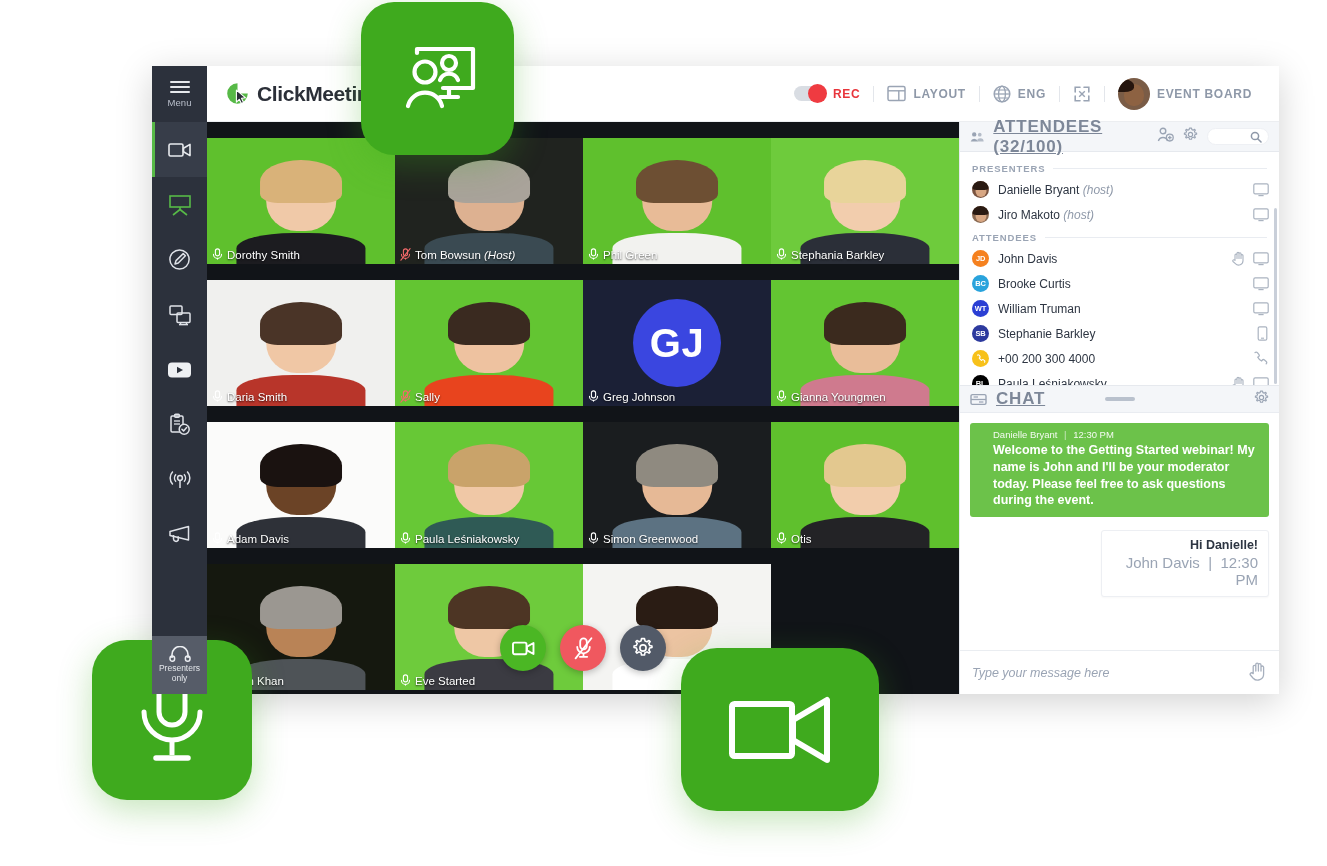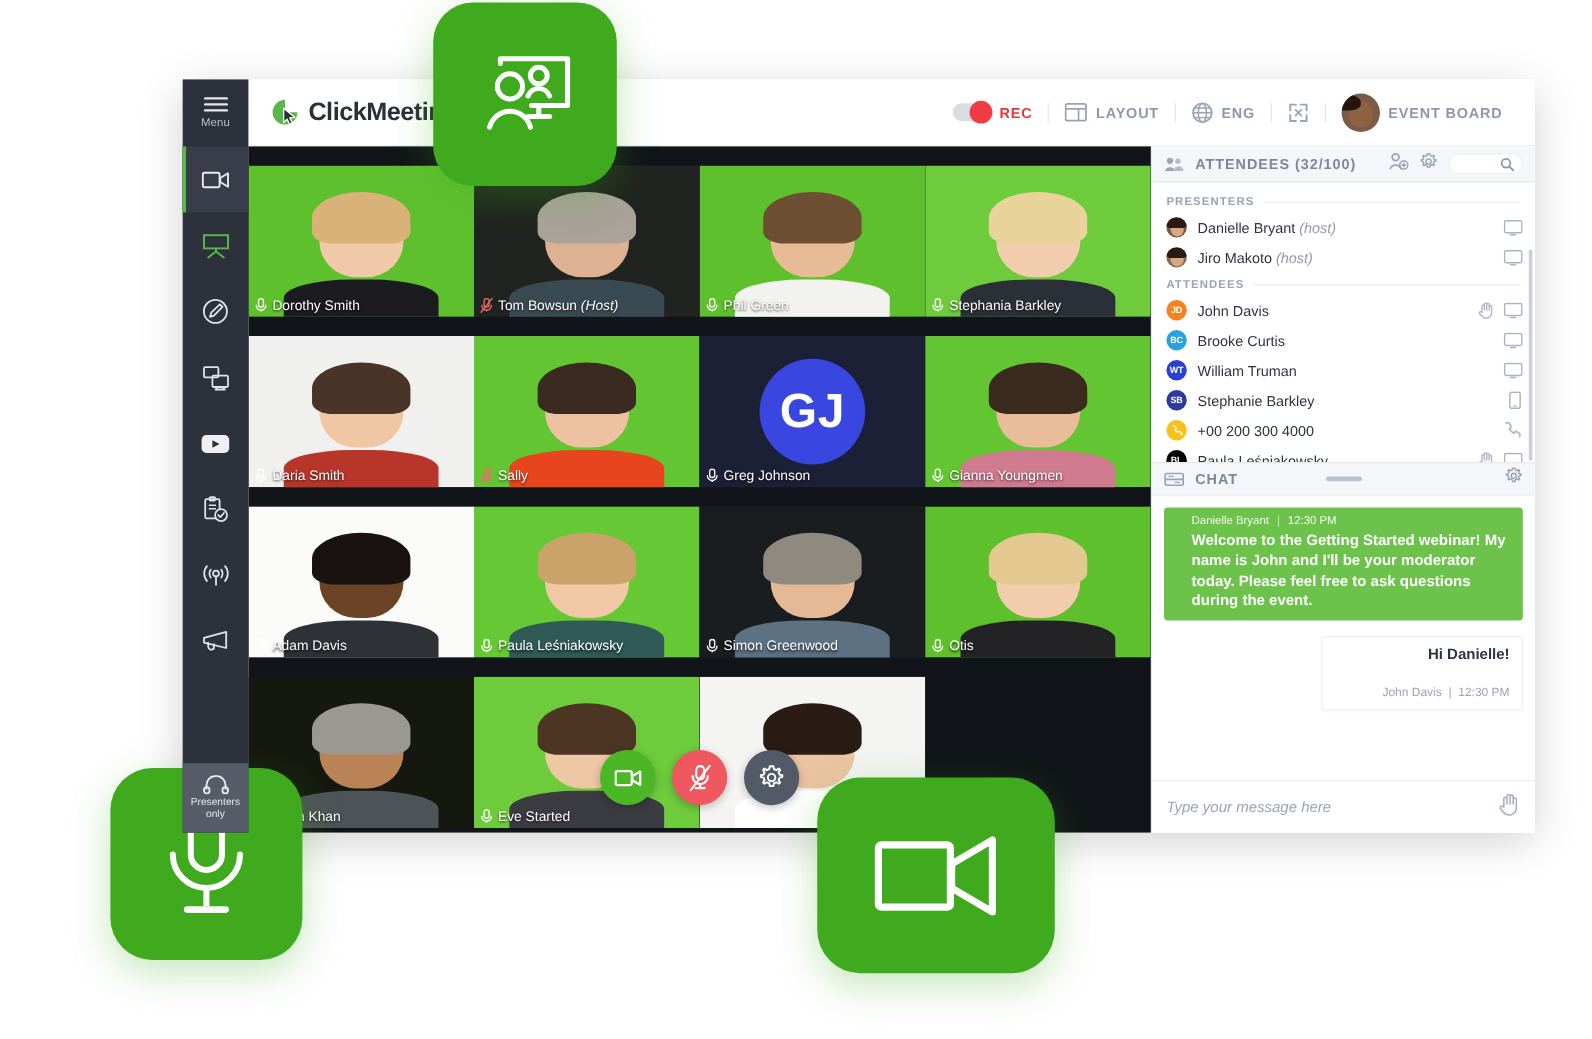--- a/index.html
+++ b/index.html
@@ -139,21 +139,21 @@
 
   
   .rpanel {
     width:320px; flex:0 0 320px; background:#fff; display:flex; flex-direction:column;
     border-left:1px solid #e6e9ee;
   }
   .panel-head {
     height:30px; flex:0 0 30px; background:#f4f6f9; display:flex; align-items:center;
     padding:0 10px; gap:9px; border-bottom:1px solid #e6e9ee;
   }
-  .panel-title { font-size:12px; font-weight:bold; letter-spacing:.8px; color:#7d8798; }
+  .panel-title { font-size:17px; font-weight:bold; letter-spacing:.8px; color:#7d8798;text-decoration:underline; }
   .head-actions { margin-left:auto; display:flex; align-items:center; gap:9px; }
   .search-pill {
     width:62px; height:17px; border-radius:9px; background:#fff;
     display:flex; align-items:center; justify-content:flex-end; padding-right:6px;
     border:1px solid #eef0f4; cursor:text;
   }
 
   .att-scroll { flex:1; overflow:hidden; position:relative; padding:6px 0 0 0; }
   .sect-row { display:flex; align-items:center; gap:8px; padding:5px 12px 3px 12px; }
   .sect-lbl { font-size:9.5px; font-weight:bold; letter-spacing:.9px; color:#9aa4b4; }
@@ -196,21 +196,21 @@
   }
   .msg-meta { font-size:9.5px; opacity:.92; margin-bottom:2px; }
   .msg-meta .sep { padding:0 4px; opacity:.7; }
   .msg-txt { font-size:12.5px; font-weight:bold; line-height:1.34; }
   .msg-out {
     margin:13px 0 0 auto; width:168px; background:#fff; border:1px solid #edeff3;
     border-radius:3px; padding:7px 10px 8px 10px; text-align:right;
     box-shadow:0 1px 2px rgba(0,0,0,.03);
   }
   .msg-out .t { font-size:12.5px; font-weight:bold; color:#2d3542; }
-  .msg-out .m { font-size:10px; color:#9aa4b4; margin-top:20px; }
+  .msg-out .m { font-size:15px; color:#9aa4b4; margin-top:2px; }
   .chat-input {
     height:44px; flex:0 0 44px; border-top:1px solid #eaedf1; display:flex; align-items:center;
     padding:0 12px; gap:8px;
   }
   .chat-ph { font-size:12.5px; font-style:italic; color:#9aa4b4; flex:1; cursor:text; }
 
   
   .badge {
     position:absolute; border-radius:30px; background:#3faa1e;
     display:flex; align-items:center; justify-content:center;

